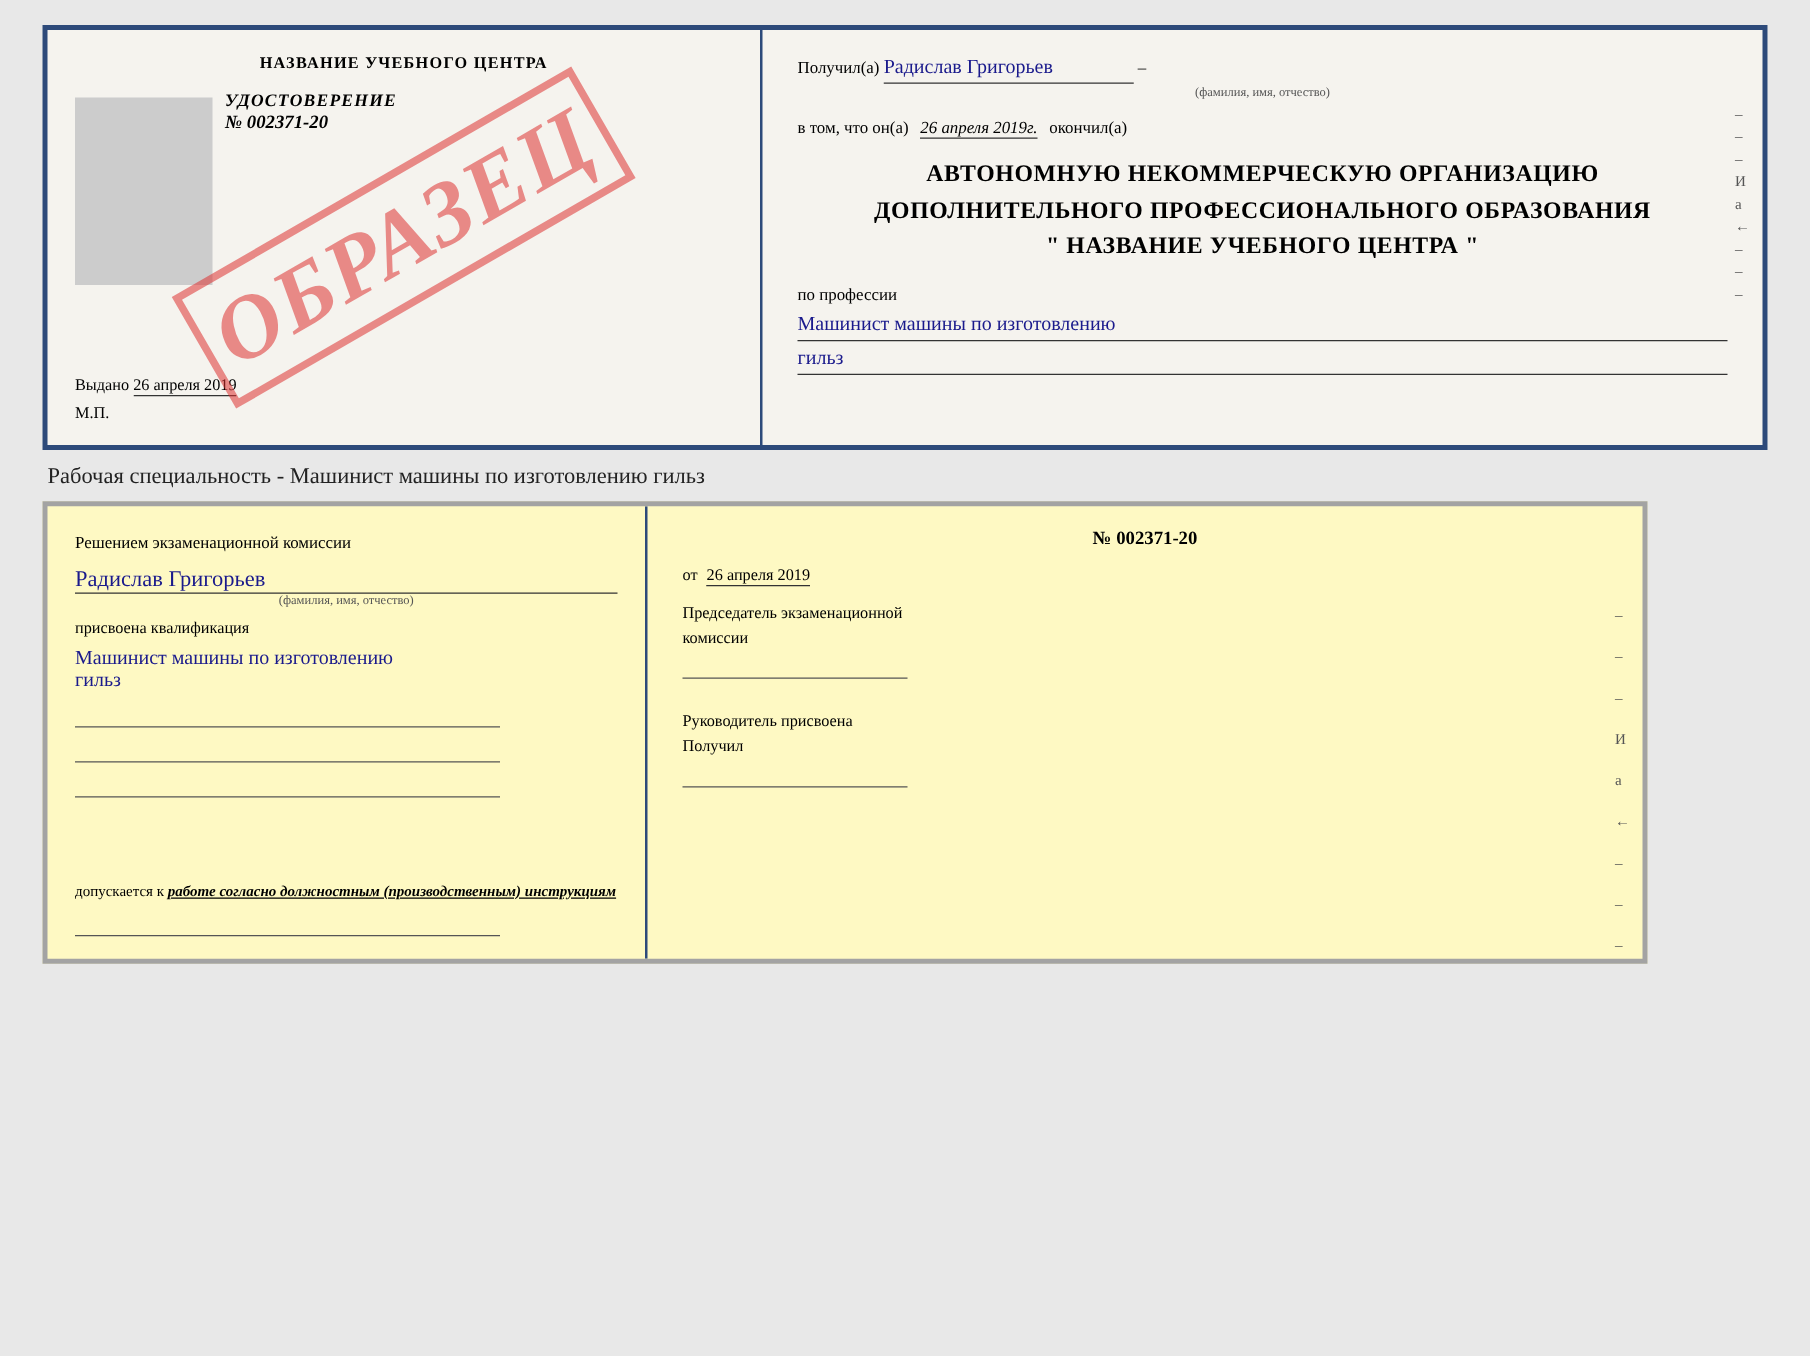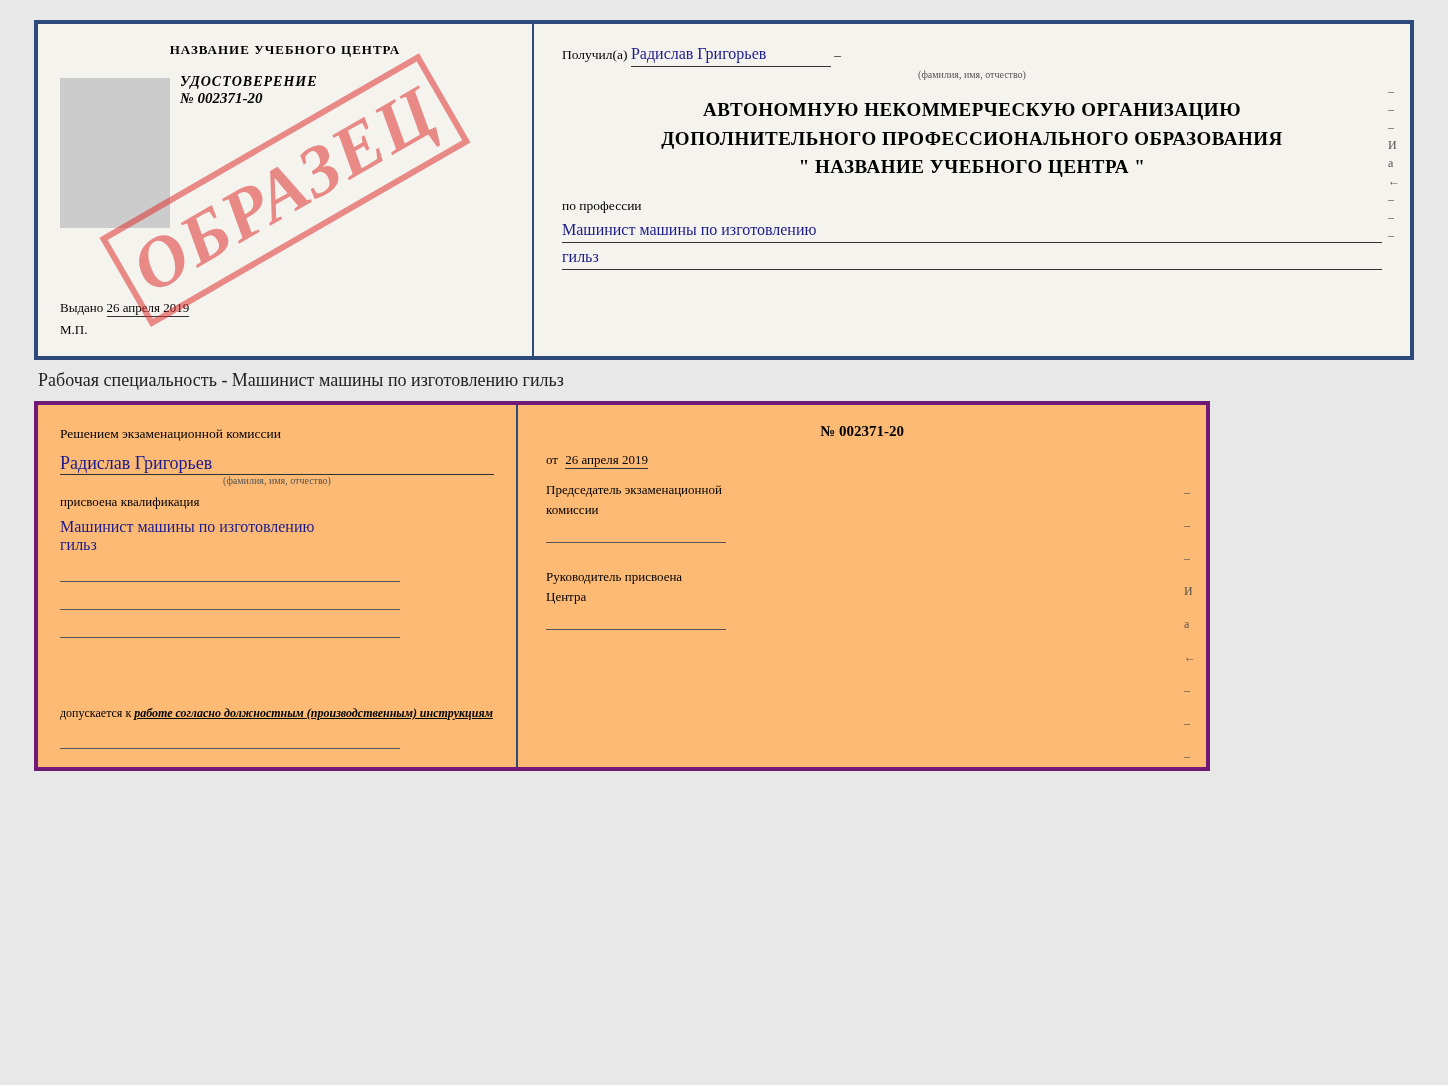--- a/index.html
+++ b/index.html
@@ -28,21 +28,21 @@
       display: flex;
       width: 1380px;
       height: 340px;
       border: 4px solid #2d4a7a;
       background: #f5f3ee;
       position: relative;
       overflow: hidden;
     }
 
     .cert-left {
-      width: 496px;
+      width: 572px;
       border-right: 2px solid #2d4a7a;
       padding: 18px 22px;
       display: flex;
       flex-direction: column;
       align-items: flex-start;
       position: relative;
       overflow: hidden;
     }
 
     .cert-right {
@@ -176,24 +176,24 @@
     
     .caption-between {
       font-size: 18px;
       color: #222;
       padding: 0 4px;
     }
 
     
     .certificate-bottom {
       display: flex;
-      width: 1176px;
+      width: 1284px;
       height: 370px;
-      border: 4px solid #701a75;
-      background: #fdba74;
+      border: 4px solid #a3a3a3;
+      background: #fef9c3;
       position: relative;
       overflow: hidden;
     }
 
     .bottom-left {
       width: 480px;
       border-right: 2px solid #2d4a7a;
       padding: 18px 22px;
       display: flex;
       flex-direction: column;
@@ -337,20 +337,25 @@
 
     <div class="cert-right">
 
       <div class="right-row">
         <span>Получил(а)</span>
         <span class="handwritten">Радислав Григорьев</span>
         <span> – </span>
         <span class="small-sub">(фамилия, имя, отчество)</span>
       </div>
 
+      <div class="right-row">
+        <span>в том, что он(а)</span>
+        <span style="font-style:italic; border-bottom:1px solid #333; padding-bottom:1px; margin: 0 6px;">26 апреля 2019г.</span>
+        <span>окончил(а)</span>
+      </div>
 
       <div class="right-row" style="margin-top:4px;">
         <div class="bold-upper">АВТОНОМНУЮ НЕКОММЕРЧЕСКУЮ ОРГАНИЗАЦИЮ</div>
         <div class="bold-upper">ДОПОЛНИТЕЛЬНОГО ПРОФЕССИОНАЛЬНОГО ОБРАЗОВАНИЯ</div>
         <div class="bold-upper">"  НАЗВАНИЕ УЧЕБНОГО ЦЕНТРА  "</div>
       </div>
 
       <div class="right-row" style="margin-top:4px;">
         <div>по профессии</div>
         <span class="profession-text">Машинист машины по изготовлению</span>
@@ -411,21 +416,21 @@
       </div>
 
       <div class="predsedatel-block">
         <div>Председатель экзаменационной</div>
         <div>комиссии</div>
         <div class="sign-line"></div>
       </div>
 
       <div class="rukovoditel-block" style="margin-top:12px;">
         <div>Руководитель присвоена</div>
-        <div>Центра</div>
+        <div>Получил</div>
         <div class="sign-line"></div>
       </div>
 
       <div class="dashes-bottom-right">
         <span class="dash-item">–</span>
         <span class="dash-item">–</span>
         <span class="dash-item">–</span>
         <span class="dash-item">И</span>
         <span class="dash-item">а</span>
         <span class="dash-item">←</span>

